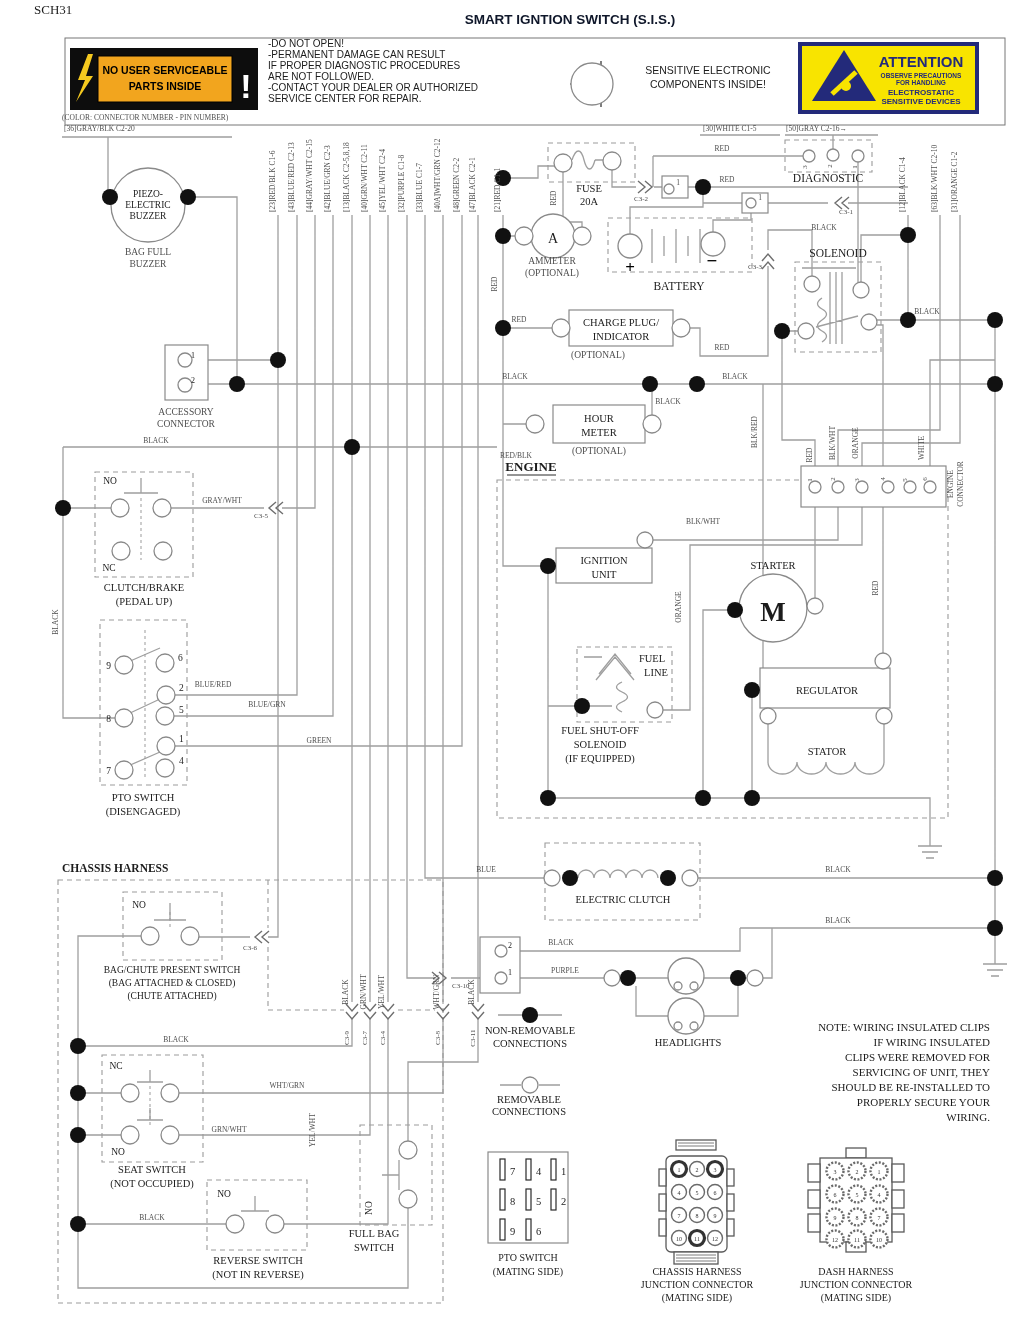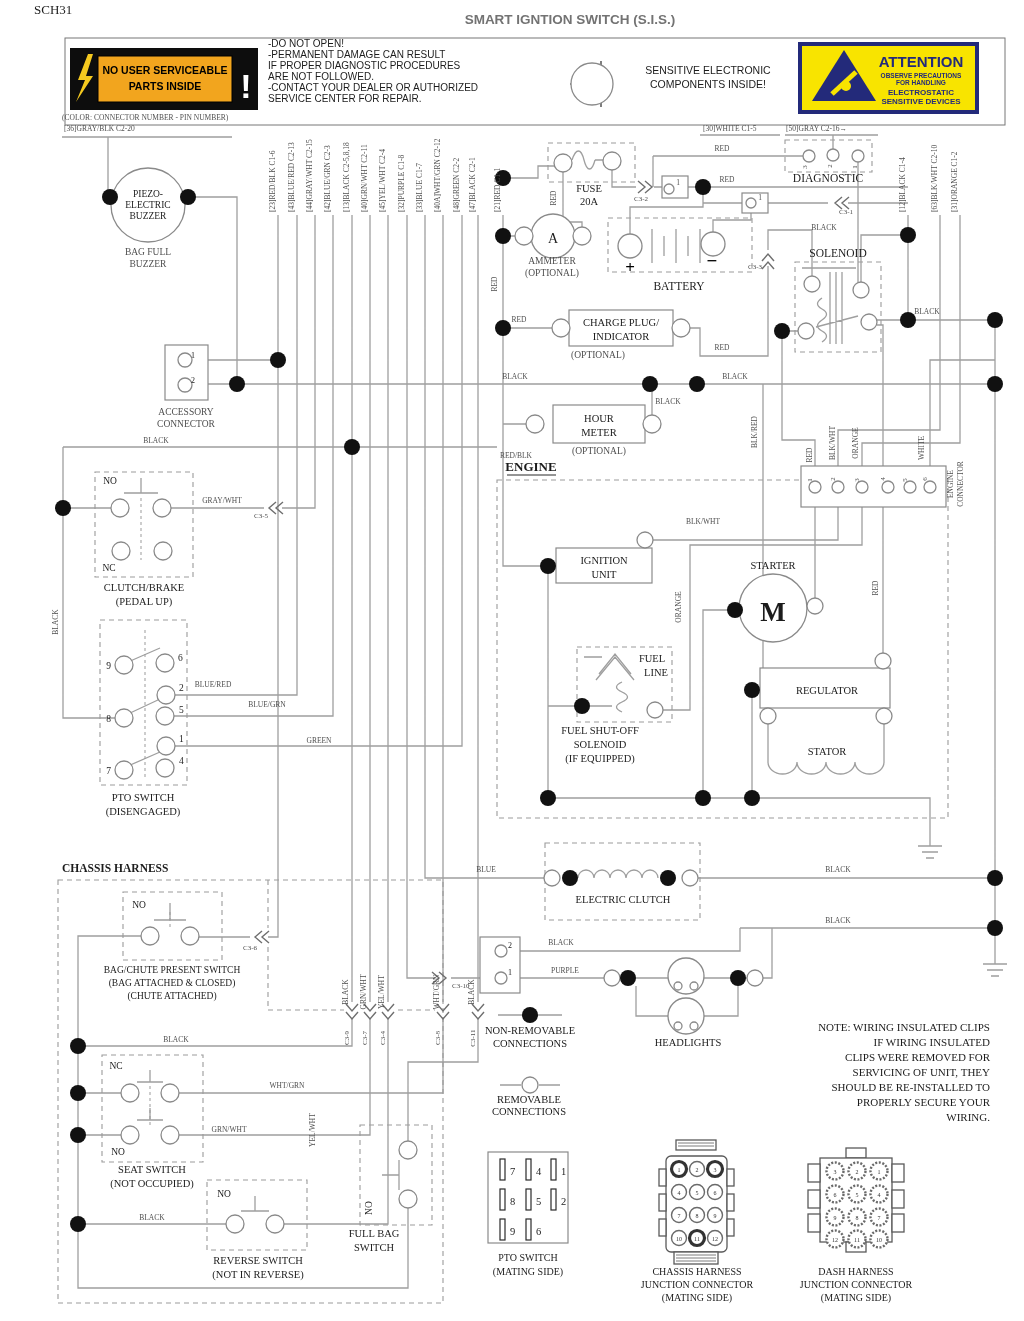--- a/index.html
+++ b/index.html
@@ -1,20 +1,20 @@
 <!DOCTYPE html>
 <html><head>
 <meta charset="utf-8">
 <style>
   html,body{margin:0;padding:0;background:#fff;}
   #stage{position:relative;width:1024px;height:1321px;background:#fff;overflow:hidden;
          font-family:"Liberation Serif",serif;}
   #sheet-id{position:absolute;left:34px;top:2px;font-size:13px;color:#1c1c1c;}
   #main-title{position:absolute;left:300px;top:12px;width:540px;text-align:center;
-              font-family:"Liberation Sans",sans-serif;font-weight:bold;font-size:13.5px;color:#737373;}
+              font-family:"Liberation Sans",sans-serif;font-weight:bold;font-size:13.5px;color:#0f172a;}
   svg{position:absolute;left:0;top:0;}
   .w{stroke:#9f9f9f;stroke-width:1.3;fill:none;}
   .dash{stroke:#9b9b9b;stroke-width:1.1;fill:none;stroke-dasharray:5 4;}
   .cdash{stroke:#9b9b9b;stroke-width:1;fill:none;stroke-dasharray:3 3;}
   .box{stroke:#8a8a8a;stroke-width:1.2;fill:#fff;}
   .ink{stroke:#2a2a2a;stroke-width:1.2;fill:none;}
   .chev{stroke:#6f6f6f;stroke-width:1.4;fill:none;}
 </style>
 </head>
 <body>

